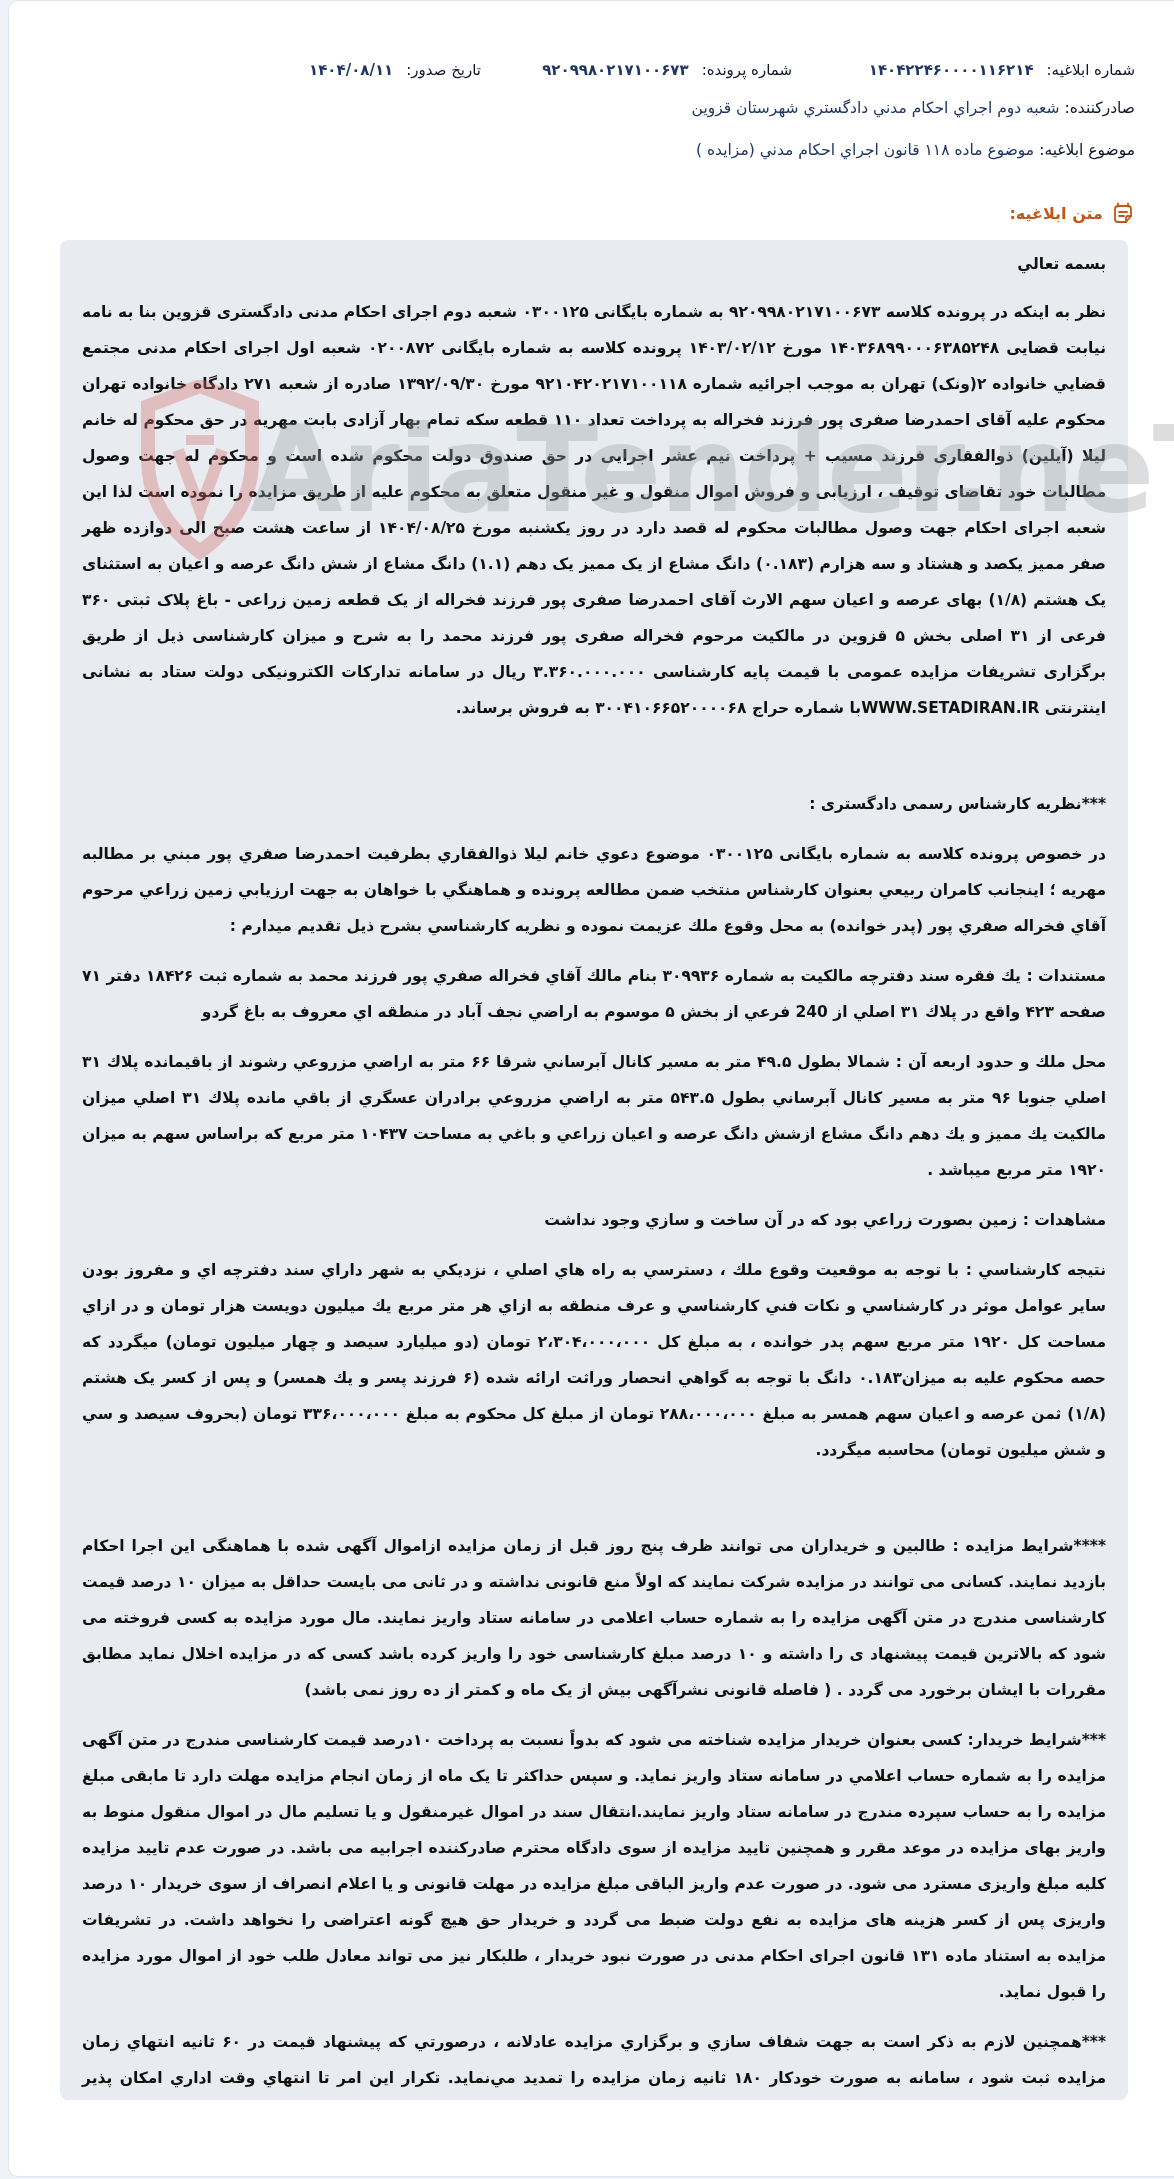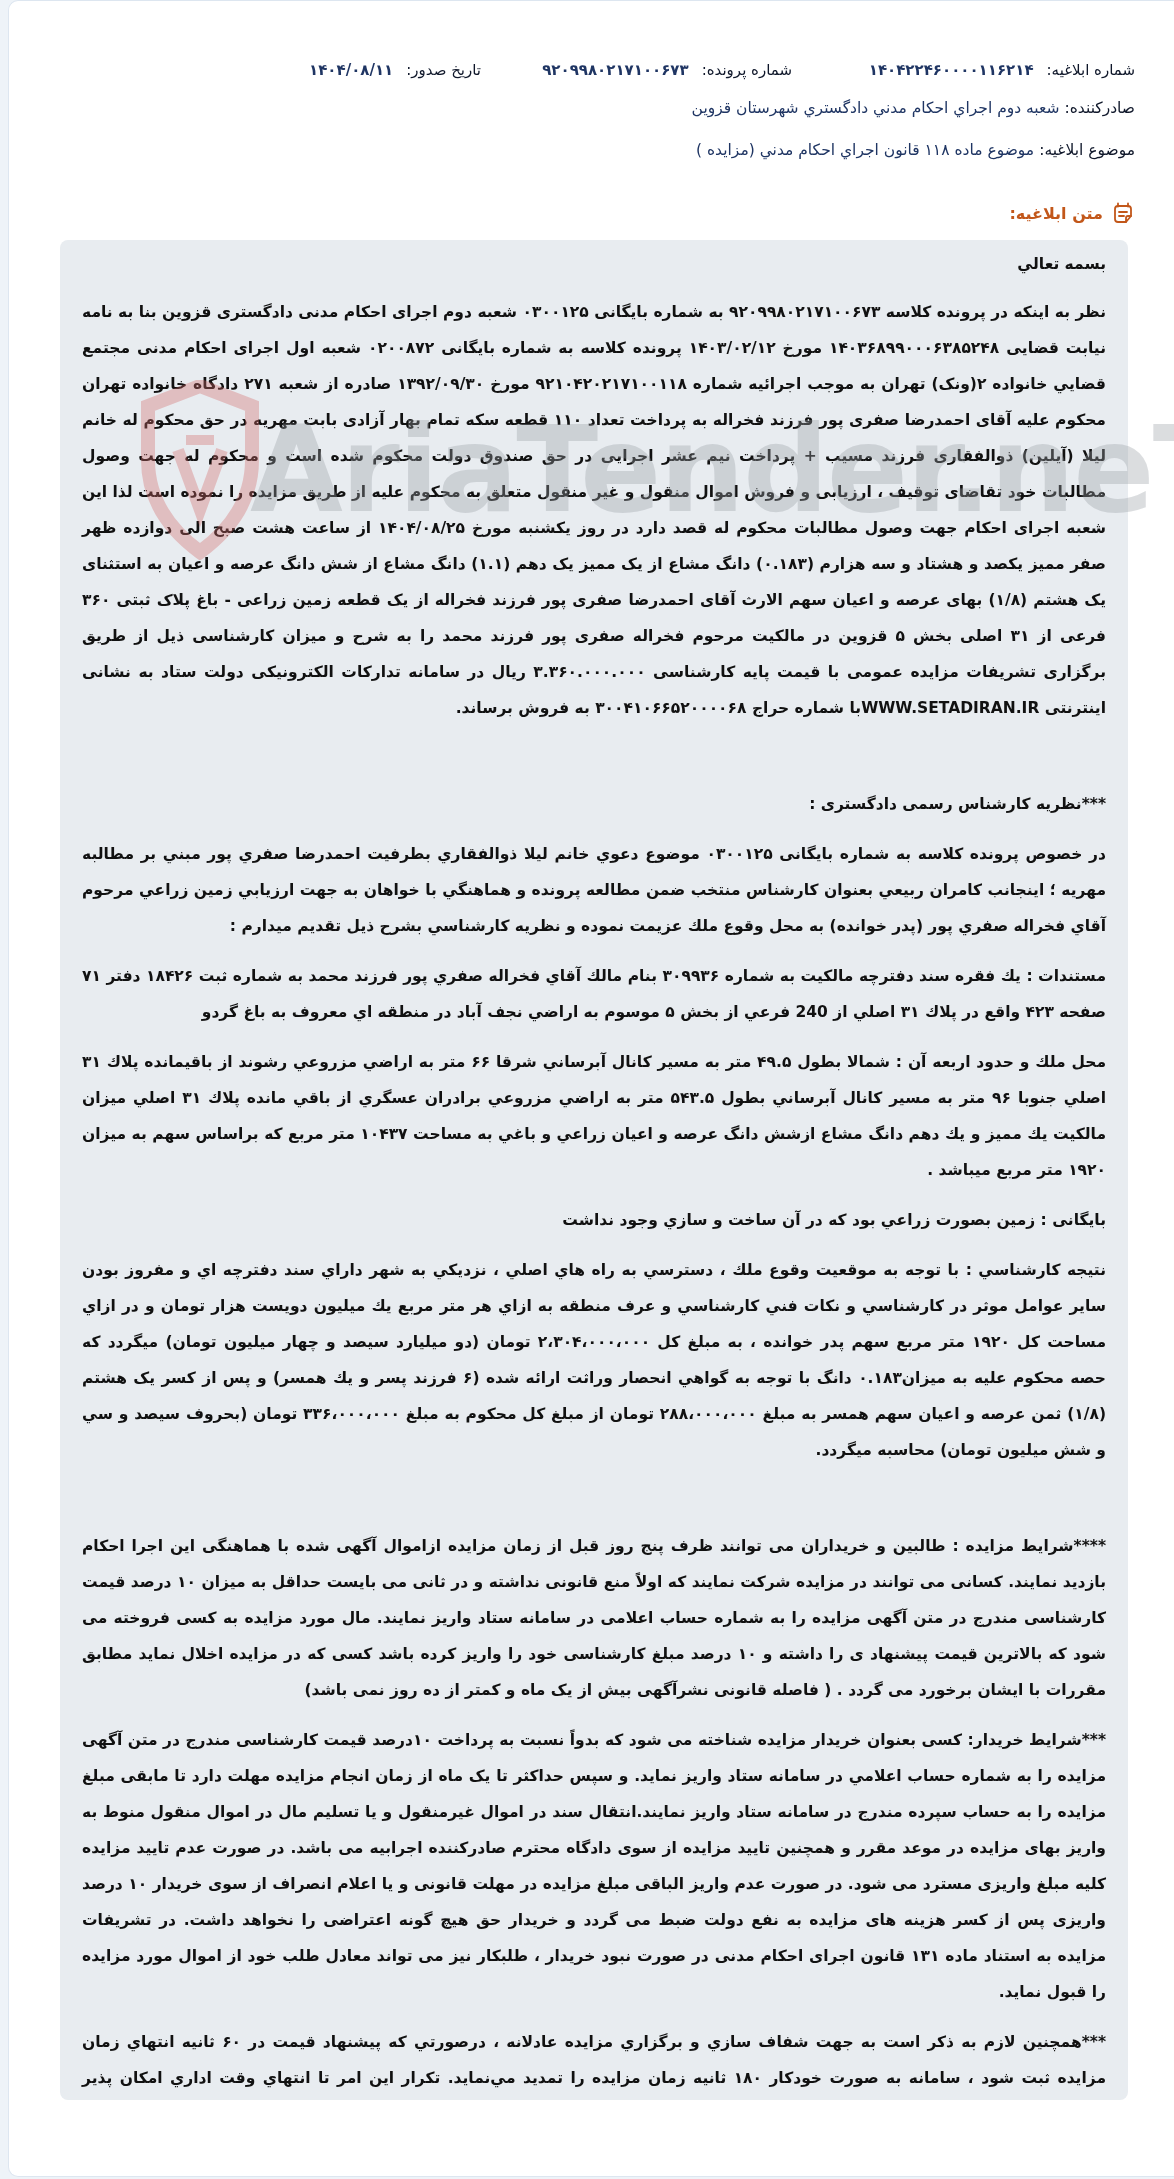--- a/index.html
+++ b/index.html
@@ -177,21 +177,21 @@
   </p>
   <div class="gap-lg"></div>
   <p>***نظریه کارشناس رسمی دادگستری :</p>
   <div class="gap-sm"></div>
   <p>در خصوص پرونده كلاسه به شماره بايگانی ۰۳۰۰۱۲۵ موضوع دعوي خانم ليلا ذوالفقاري بطرفيت احمدرضا صفري پور مبني بر مطالبه مهريه ؛ اينجانب كامران ربيعي بعنوان كارشناس منتخب ضمن مطالعه پرونده و هماهنگي با خواهان به جهت ارزيابي زمين زراعي مرحوم آقاي فخراله صفري پور (پدر خوانده) به محل وقوع ملك عزيمت نموده و نظريه كارشناسي بشرح ذيل تقديم ميدارم :</p>
   <div class="gap-sm"></div>
   <p>مستندات : يك فقره سند دفترچه مالكيت به شماره ۳۰۹۹۳۶ بنام مالك آقاي فخراله صفري پور فرزند محمد به شماره ثبت ۱۸۴۲۶ دفتر ۷۱ صفحه ۴۲۳ واقع در پلاك ۳۱ اصلي از 240 فرعي از بخش ۵ موسوم به اراضي نجف آباد در منطقه اي معروف به باغ گردو</p>
   <div class="gap-sm"></div>
   <p>محل ملك و حدود اربعه آن : شمالا بطول ۴۹.۵ متر به مسير كانال آبرساني شرقا ۶۶ متر به اراضي مزروعي رشوند از باقيمانده پلاك ۳۱ اصلي جنوبا ۹۶ متر به مسير كانال آبرساني بطول ۵۴۳.۵ متر به اراضي مزروعي برادران عسگري از باقي مانده پلاك ۳۱ اصلي ميزان مالكيت يك مميز و يك دهم دانگ مشاع ازشش دانگ عرصه و اعيان زراعي و باغي به مساحت ۱۰۴۳۷ متر مربع كه براساس سهم به ميزان ۱۹۲۰ متر مربع ميباشد .</p>
   <div class="gap-sm"></div>
-  <p>بایگانی : زمين بصورت زراعي بود كه در آن ساخت و سازي وجود نداشت</p>
+  <p>مشاهدات : زمين بصورت زراعي بود كه در آن ساخت و سازي وجود نداشت</p>
   <div class="gap-sm"></div>
   <p>نتيجه كارشناسي : با توجه به موقعيت وقوع ملك ، دسترسي به راه هاي اصلي ، نزديكي به شهر داراي سند دفترچه اي و مفروز بودن ساير عوامل موثر در كارشناسي و نكات فني كارشناسي و عرف منطقه به ازاي هر متر مربع يك ميليون دويست هزار تومان و در ازاي مساحت كل ۱۹۲۰ متر مربع سهم پدر خوانده ، به مبلغ كل ۲،۳۰۴،۰۰۰،۰۰۰ تومان (دو ميليارد سيصد و چهار ميليون تومان) ميگردد كه حصه محكوم عليه به ميزان۰.۱۸۳ دانگ با توجه به گواهي انحصار وراثت ارائه شده (۶ فرزند پسر و يك همسر) و پس از كسر یک هشتم (۱/۸) ثمن عرصه و اعيان سهم همسر به مبلغ ۲۸۸،۰۰۰،۰۰۰ تومان از مبلغ كل محكوم به مبلغ ۳۳۶،۰۰۰،۰۰۰ تومان (بحروف سيصد و سي و شش ميليون تومان) محاسبه ميگردد.</p>
   <div class="gap-lg"></div>
   <p>****شرایط مزایده : طالبین و خریداران می توانند ظرف پنج روز قبل از زمان مزایده ازاموال آگهی شده با هماهنگی این اجرا احکام بازدید نمایند. کسانی می توانند در مزایده شرکت نمایند که اولاً منع قانونی نداشته و در ثانی می بایست حداقل به میزان ۱۰ درصد قیمت کارشناسی مندرج در متن آگهی مزایده را به شماره حساب اعلامی در سامانه ستاد واریز نمایند. مال مورد مزایده به کسی فروخته می شود که بالاترین قیمت  پیشنهاد ی را داشته و ۱۰ درصد مبلغ کارشناسی خود را واریز کرده باشد کسی که در مزایده اخلال نماید مطابق مقررات با ایشان برخورد می گردد . ( فاصله قانونی نشرآگهی بیش از یک ماه و کمتر از ده روز نمی باشد)</p>
   <div class="gap-sm"></div>
   <p>***شرایط خریدار: کسی بعنوان خریدار مزایده شناخته می شود که بدواً نسبت به پرداخت ۱۰درصد قیمت کارشناسی مندرج در متن آگهی مزایده را به شماره حساب اعلامي در سامانه ستاد واریز نماید. و سپس حداکثر تا یک ماه از زمان انجام مزایده مهلت دارد تا مابقی مبلغ مزایده را به حساب سپرده مندرج در سامانه ستاد واریز نمایند.انتقال سند در اموال غیرمنقول و یا تسلیم مال در اموال منقول منوط به واریز بهای مزایده در موعد مقرر و همچنین تایید مزایده از سوی دادگاه محترم صادرکننده اجرابیه می باشد. در صورت عدم تایید مزایده کلیه مبلغ واریزی مسترد می شود. در صورت عدم واریز الباقی مبلغ مزایده در مهلت قانونی و یا اعلام انصراف از سوی خریدار ۱۰ درصد واریزی پس از کسر هزینه های مزایده به نفع دولت ضبط می گردد و خریدار حق هیچ گونه اعتراضی را نخواهد داشت. در تشریفات مزایده به استناد ماده ۱۳۱ قانون اجرای احکام مدنی در صورت نبود خریدار ، طلبکار نیز می تواند معادل طلب خود از اموال مورد مزایده را قبول نماید.</p>
   <div class="gap-sm"></div>
   <p>***همچنين لازم به ذكر است به جهت شفاف سازي و برگزاري مزايده عادلانه ، درصورتي كه پيشنهاد قيمت در ۶۰ ثانيه انتهاي زمان مزايده ثبت شود ، سامانه به صورت خودكار ۱۸۰ ثانيه زمان مزايده را تمديد مي‌نمايد. تكرار اين امر تا انتهاي وقت اداري امكان پذير است.</p>
 
 </div>

